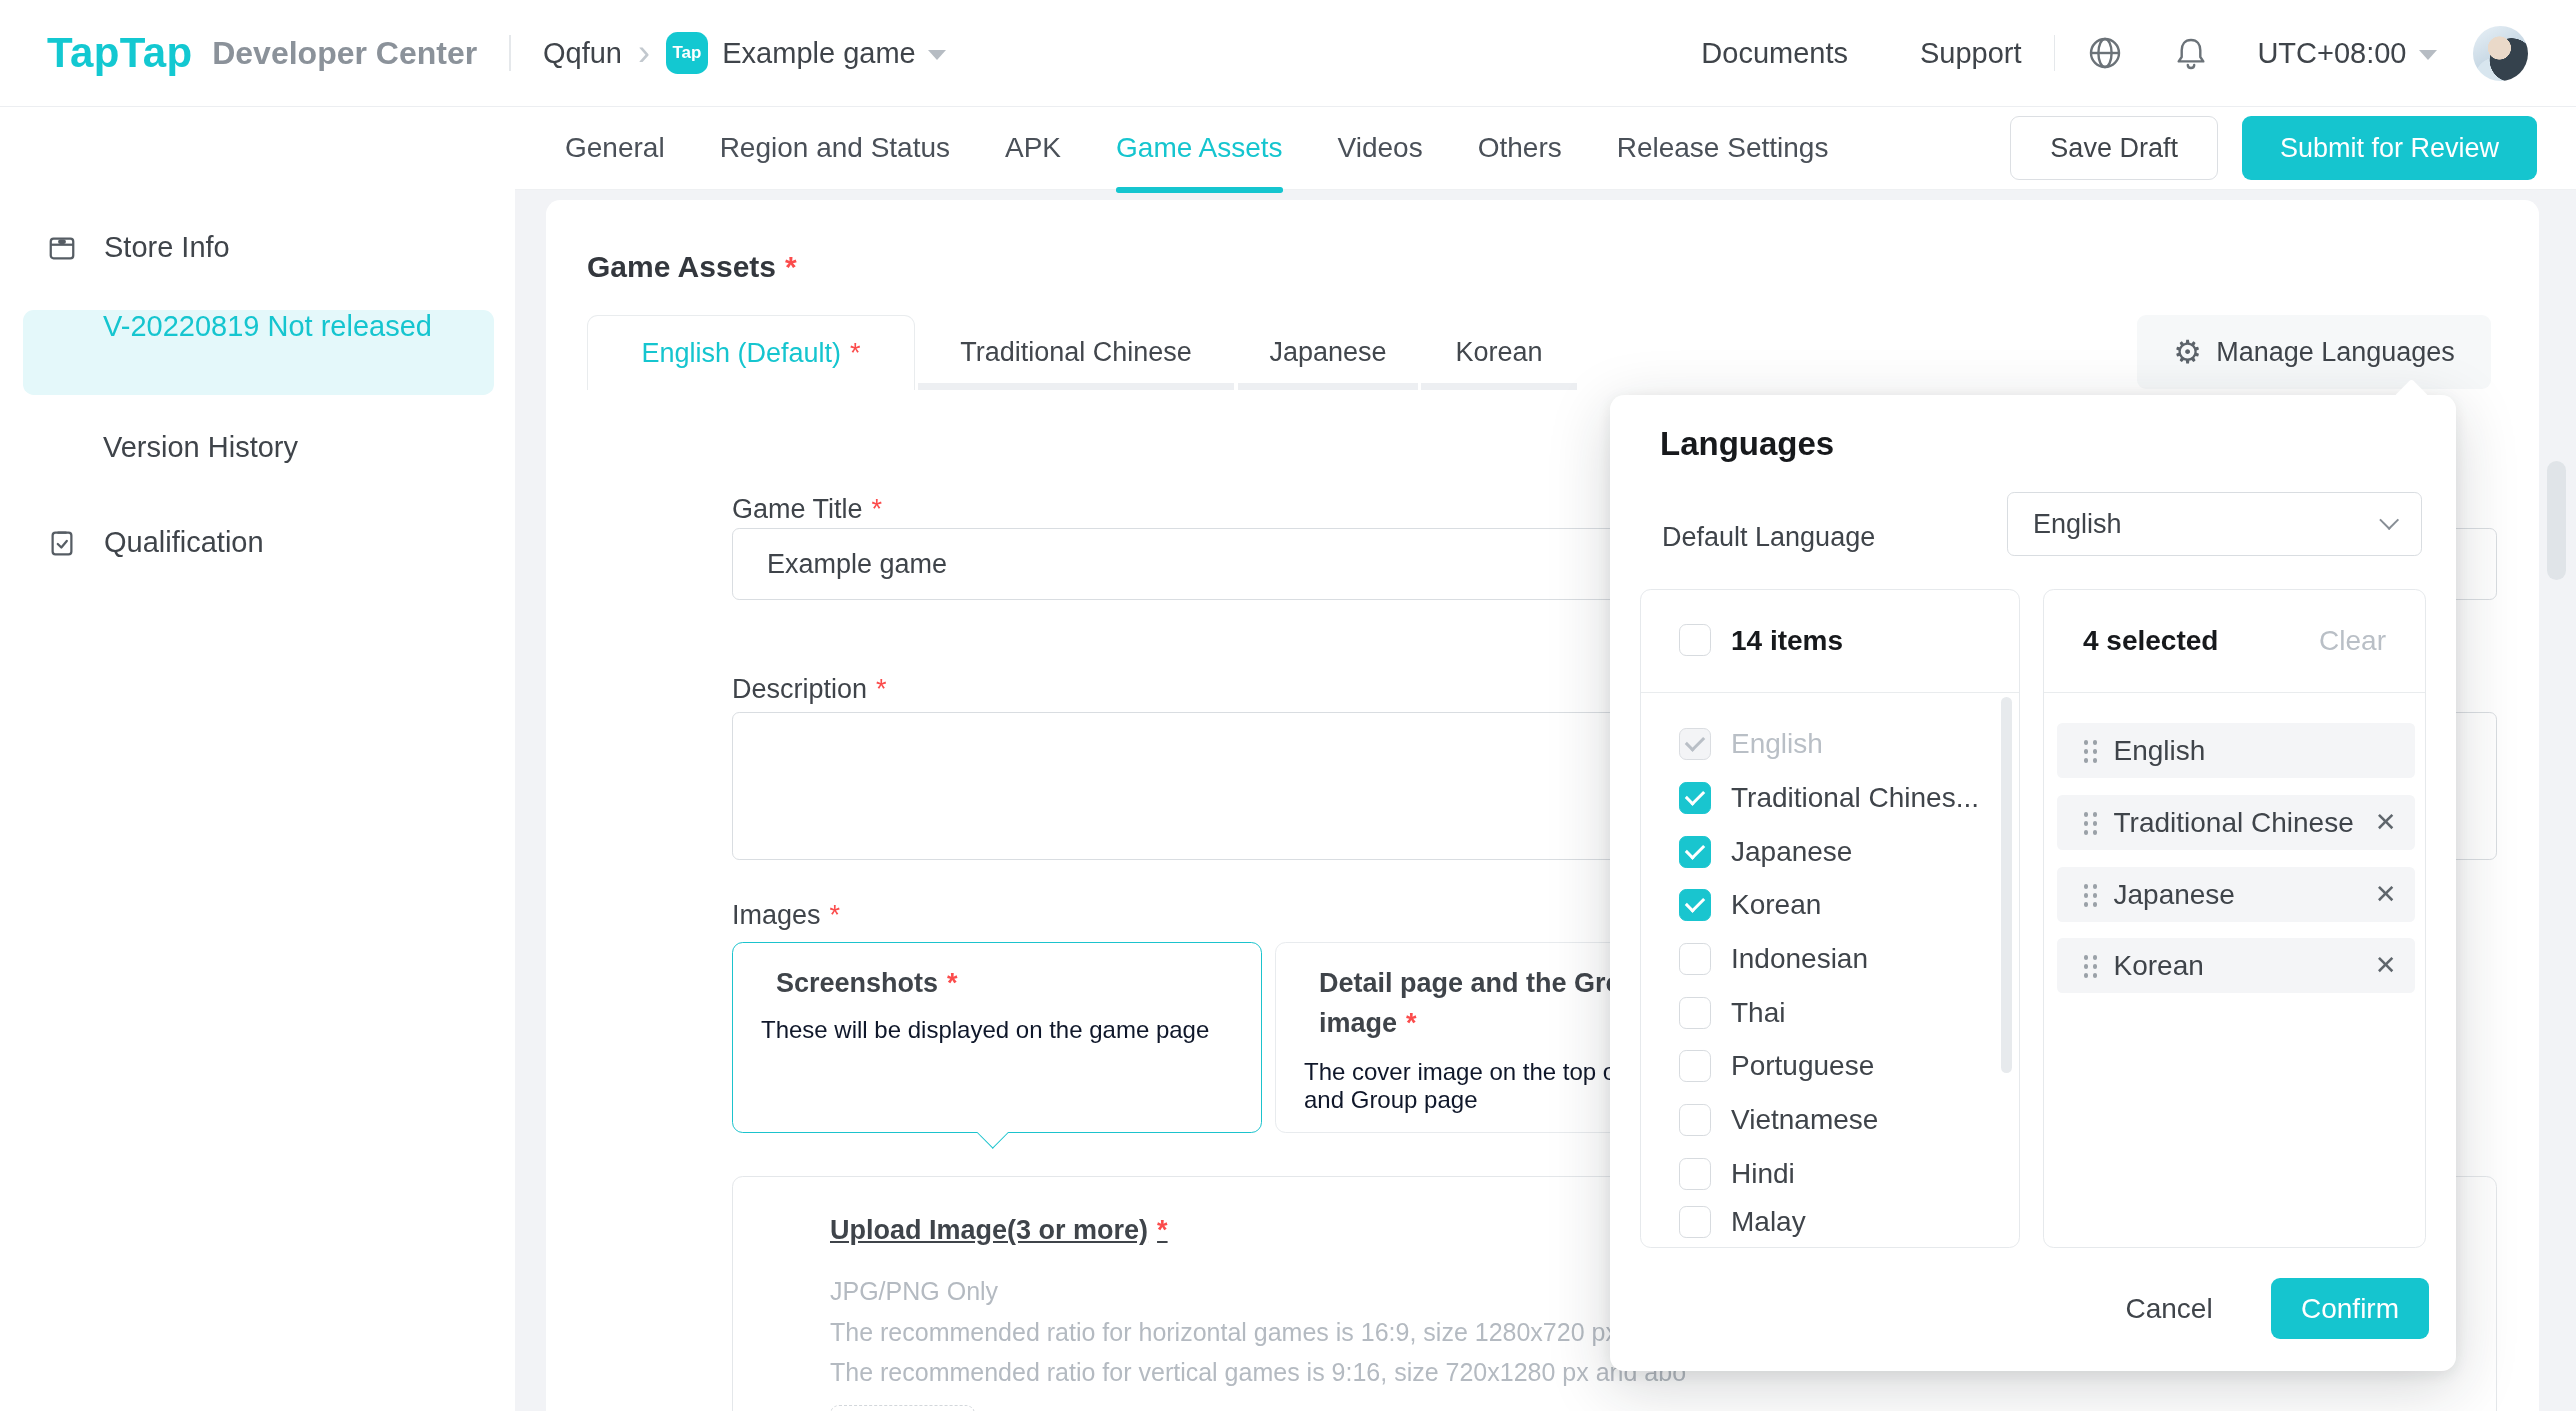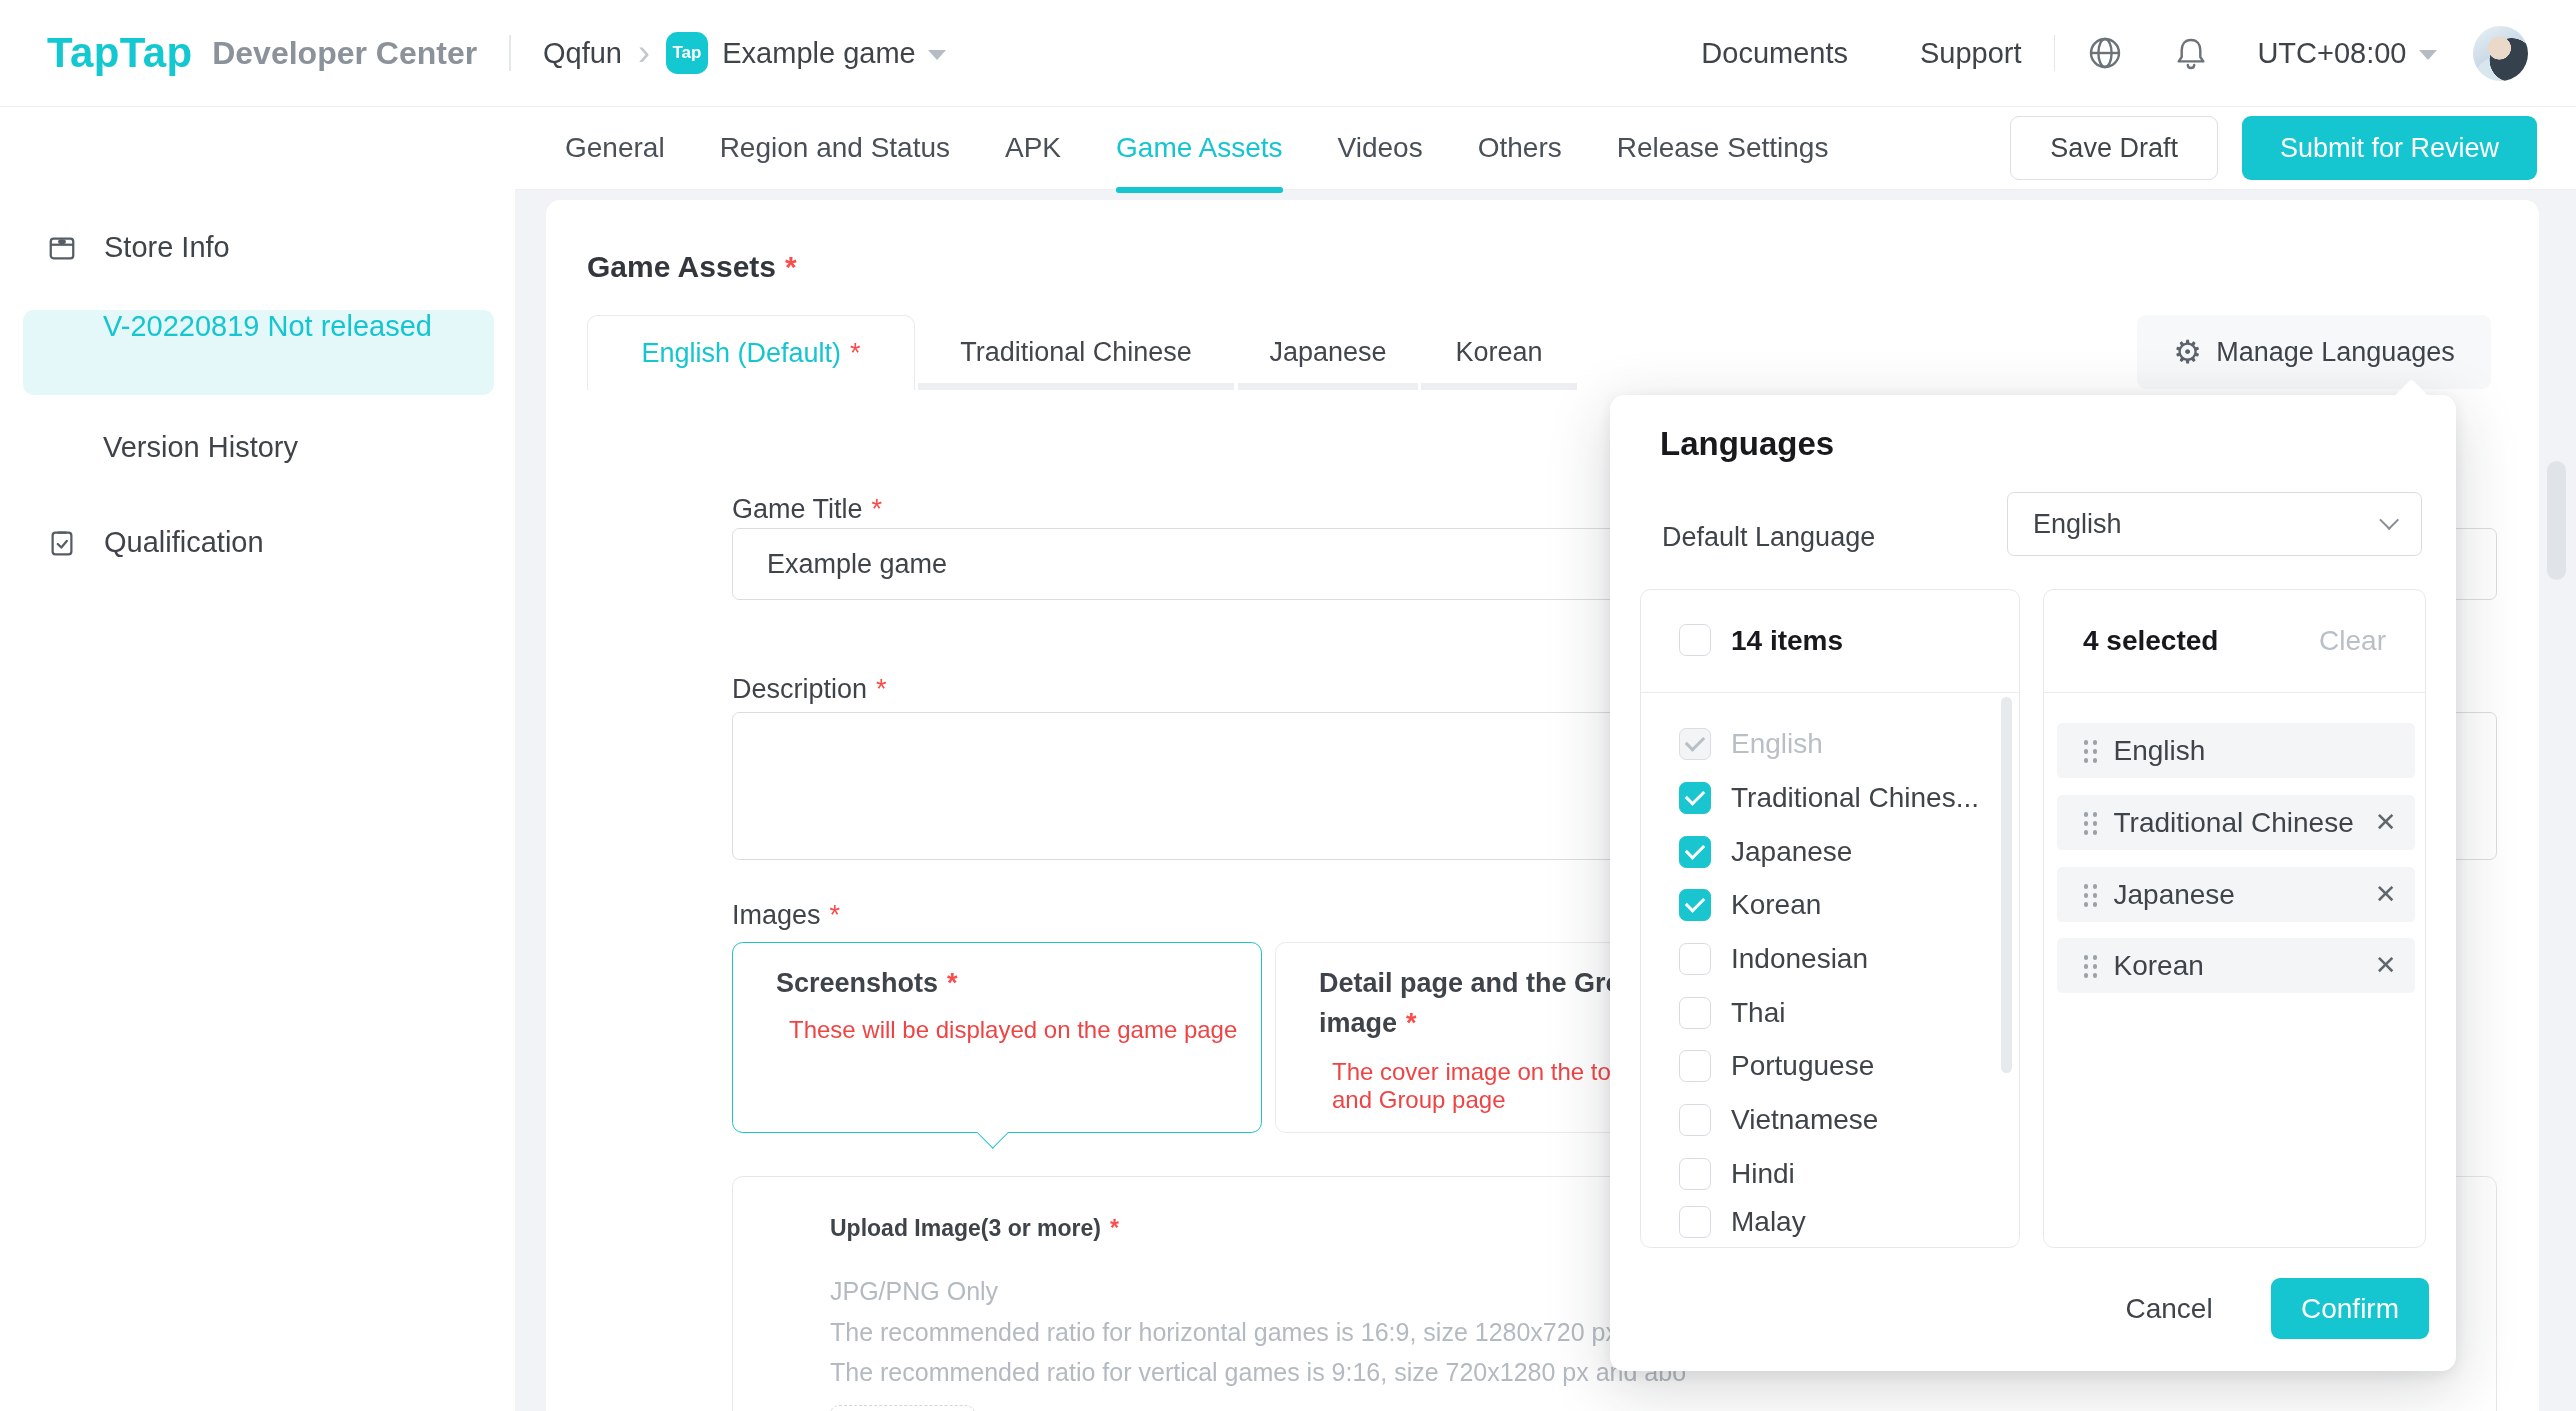--- a/index.html
+++ b/index.html
@@ -76,28 +76,28 @@
   .tinput { position:absolute; left:186px; top:328px; width:1765px; height:72px; border:0.9px solid #d9dde1;
     border-radius:7.2px; font-size:27px; color:#3f444a; padding-left:34px; outline:none;
     font-family:"Liberation Sans", sans-serif; background:#fff; }
   .tarea { position:absolute; left:186px; top:512px; width:1765px; height:148px; border:0.9px solid #d9dde1;
     border-radius:7.2px; resize:none; outline:none; background:#fff; }
   .shot-card { position:absolute; left:186px; top:742px; width:530px; height:191px;
     border:1.8px solid #1bc3cd; border-radius:10.7px; background:#fff; }
   .shot-arrow { position:absolute; left:436px; top:922px; width:21.5px; height:21.5px; background:#fff;
     border-right:1.8px solid #1bc3cd; border-bottom:1.8px solid #1bc3cd; transform:rotate(45deg); z-index:1; }
   .card-title { position:absolute; left:43px; top:25px; font-size:27px; font-weight:600; color:#3f444a; }
-  .card-desc { position:absolute; left:56px; font-size:24px; color:#ef4444; white-space:nowrap; }
+  .card-desc { position:absolute; left:28px; font-size:24px; color:#0f172a; white-space:nowrap; }
   .detail-card { position:absolute; left:729px; top:742px; width:548px; height:191px;
     border:0.9px solid #e8ebee; border-radius:10.7px; background:#fff; overflow:hidden; }
   .dc-title { position:absolute; left:43px; top:19.7px; width:394px; font-size:27px; font-weight:600;
     color:#3f444a; line-height:40px; }
   .upload-box { position:absolute; left:186px; top:976px; width:1765px; height:430px;
     border:0.9px solid #e4e7ea; border-radius:10.7px; background:#fff; }
-  .ub-title { position:absolute; left:97px; top:38px; font-size:23px; font-weight:600; color:#3f444a; }
+  .ub-title { position:absolute; left:97px; top:38px; font-size:27px; font-weight:600; color:#3f444a;text-decoration:underline; }
   .ub-note { position:absolute; left:97px; font-size:25px; color:#b4bac1; white-space:nowrap; }
   .ub-dash { position:absolute; left:97px; top:228px; width:145px; height:54px;
     border:1.8px dashed #d3d7db; border-radius:9px; }
   
   .pg-scroll { position:absolute; right:9.8px; top:461px; width:19.7px; height:119px; background:#e0e4e8;
     border-radius:9.8px; z-index:7; }
   
   .modal { position:absolute; left:1610px; top:395px; width:846px; height:976px; background:#fff;
     border-radius:14.3px; box-shadow:0 16px 63px rgba(30,35,40,.18), 0 3.6px 14.3px rgba(30,35,40,.08); z-index:10; }
   .modal-arrow { position:absolute; left:789px; top:-10.7px; width:25px; height:25px; background:#fff;

